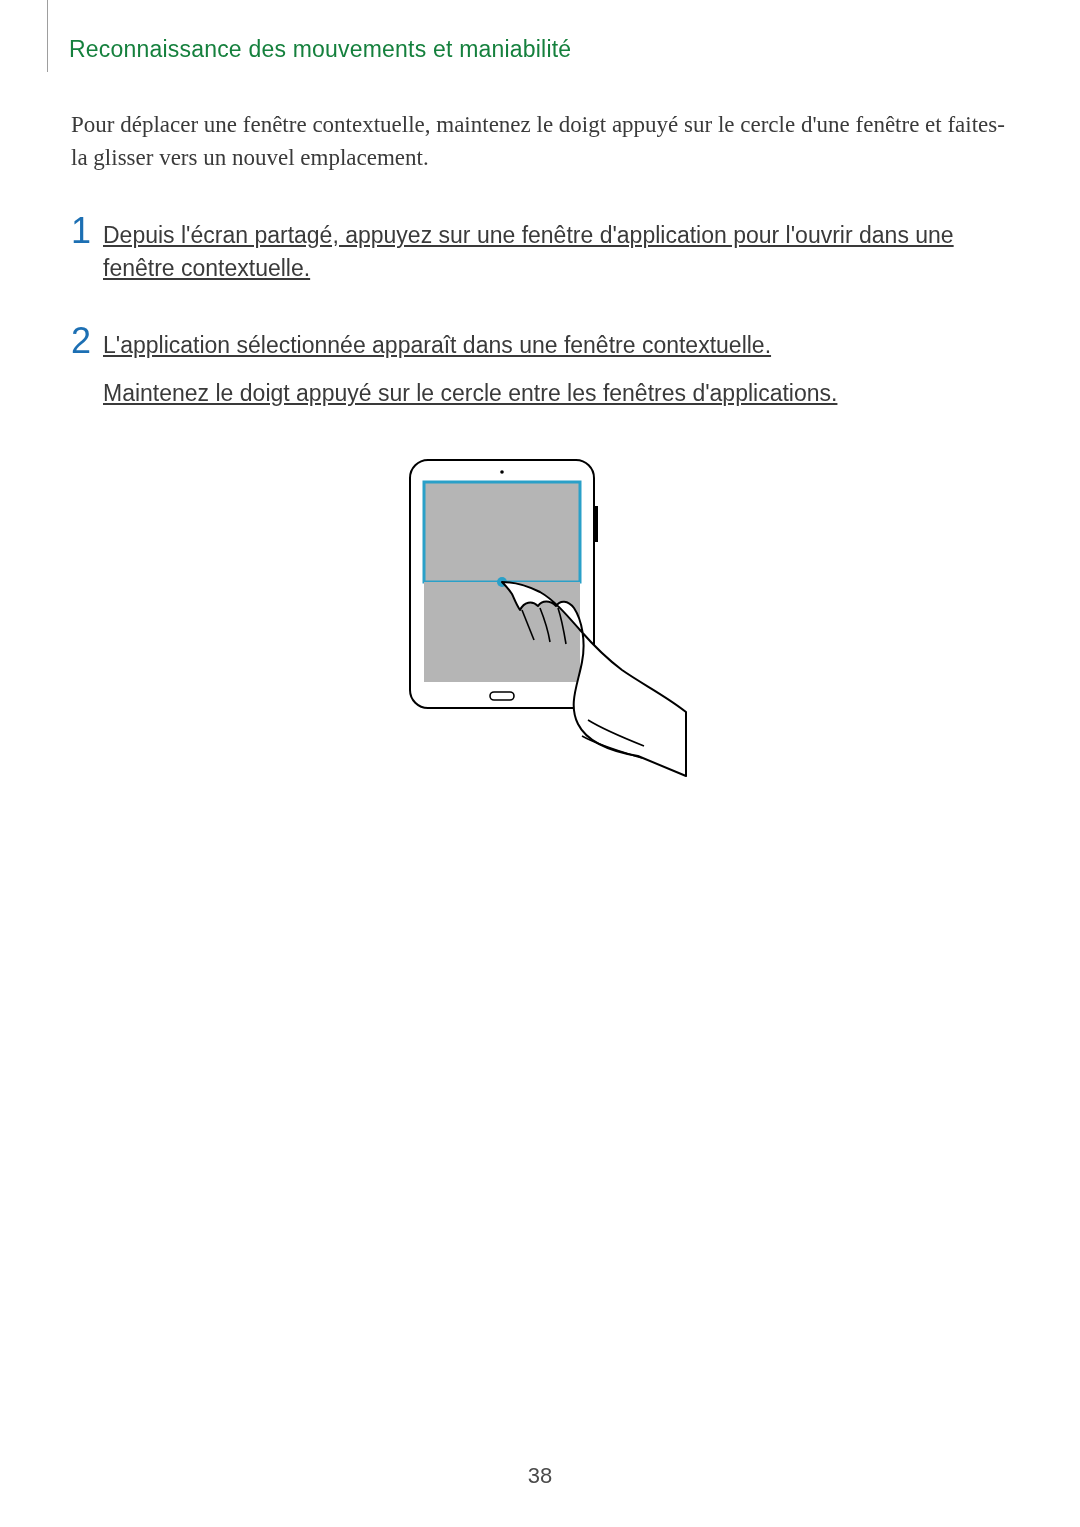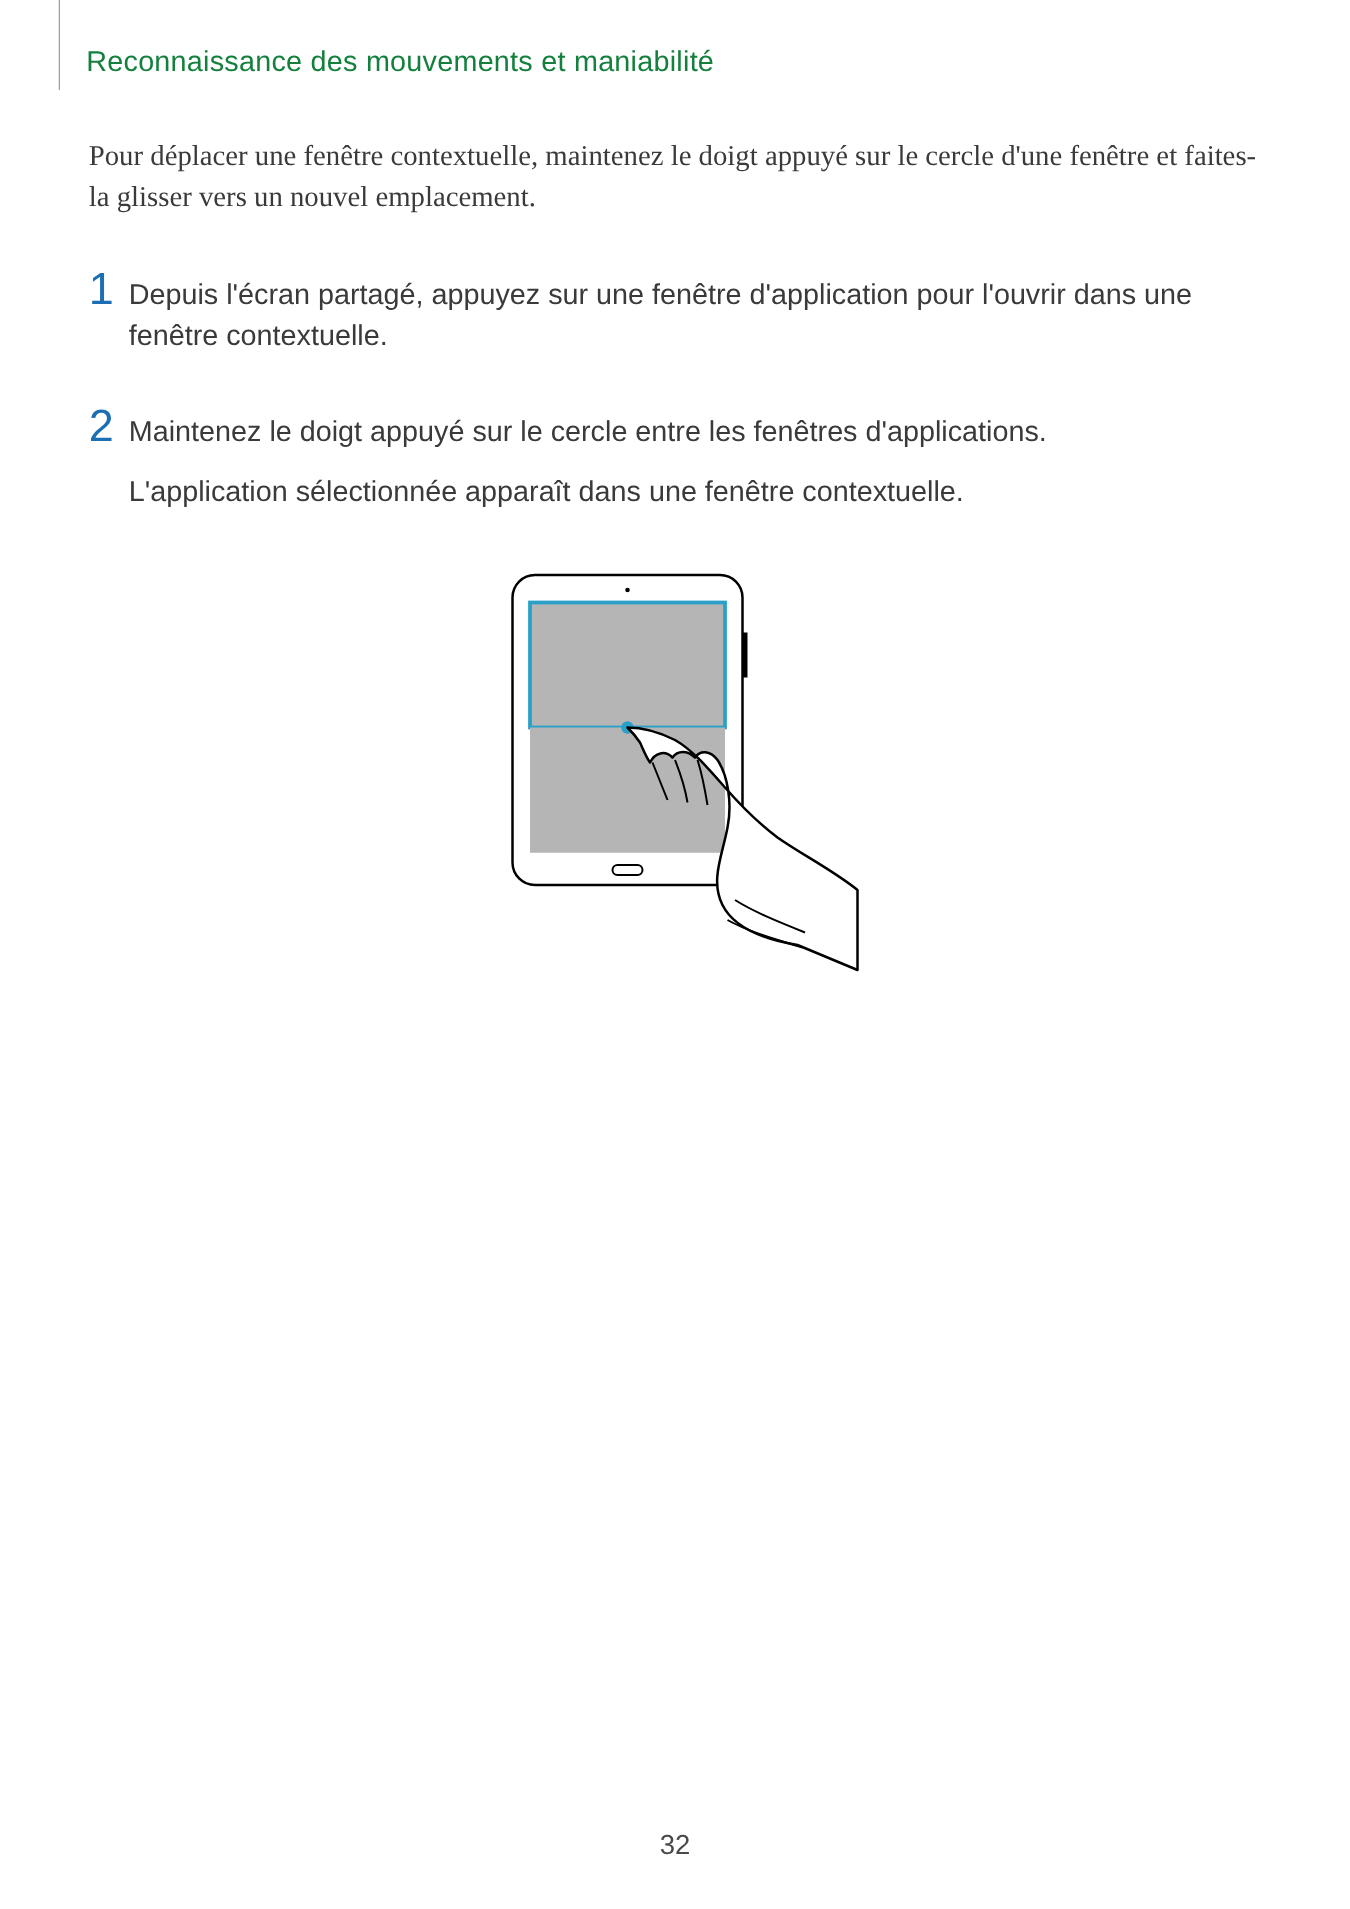--- a/index.html
+++ b/index.html
@@ -66,20 +66,21 @@
   }
   .step-text {
     flex: 1;
     font-size: 23px;
     line-height: 1.45;
     color: #3a3a3a;
     padding-top: 6px;
   }
   .step-text p {
     margin: 0 0 14px 0;
+    text-decoration: underline;
   }
   .illustration {
     display: block;
     margin: 28px auto 0 auto;
   }
   .page-number {
     position: absolute;
     bottom: 38px;
     left: 0;
     width: 100%;
@@ -102,22 +103,22 @@
   <div class="step">
     <div class="step-num">1</div>
     <div class="step-text">
       <p>Depuis l'écran partagé, appuyez sur une fenêtre d'application pour l'ouvrir dans une fenêtre contextuelle.</p>
     </div>
   </div>
 
   <div class="step">
     <div class="step-num">2</div>
     <div class="step-text">
+      <p>L'application sélectionnée apparaît dans une fenêtre contextuelle.</p>
       <p>Maintenez le doigt appuyé sur le cercle entre les fenêtres d'applications.</p>
-      <p>L'application sélectionnée apparaît dans une fenêtre contextuelle.</p>
     </div>
   </div>
 
   <svg class="illustration" width="300" height="330" viewBox="0 0 300 330">
 
     <rect x="20" y="8" rx="18" ry="18" width="184" height="248" fill="#ffffff" stroke="#000000" stroke-width="2"></rect>
 
     <rect x="204" y="54" width="4" height="36" fill="#000000"></rect>
 
     <circle cx="112" cy="20" r="1.8" fill="#000000"></circle>
@@ -153,13 +154,13 @@
       <path d="M150 156 C154 166 158 178 160 190" fill="none" stroke="#000000" stroke-width="1.6"></path>
       <path d="M168 156 C172 168 174 180 176 192" fill="none" stroke="#000000" stroke-width="1.6"></path>
 
       <path d="M198 268 C214 278 234 286 254 294" fill="none" stroke="#000000" stroke-width="1.6"></path>
       <path d="M192 284 C210 294 232 300 252 306" fill="none" stroke="#000000" stroke-width="1.6"></path>
     </g>
   </svg>
 
 </div>
 
-<div class="page-number">32</div>
+<div class="page-number">38</div>
 
 </body></html>

